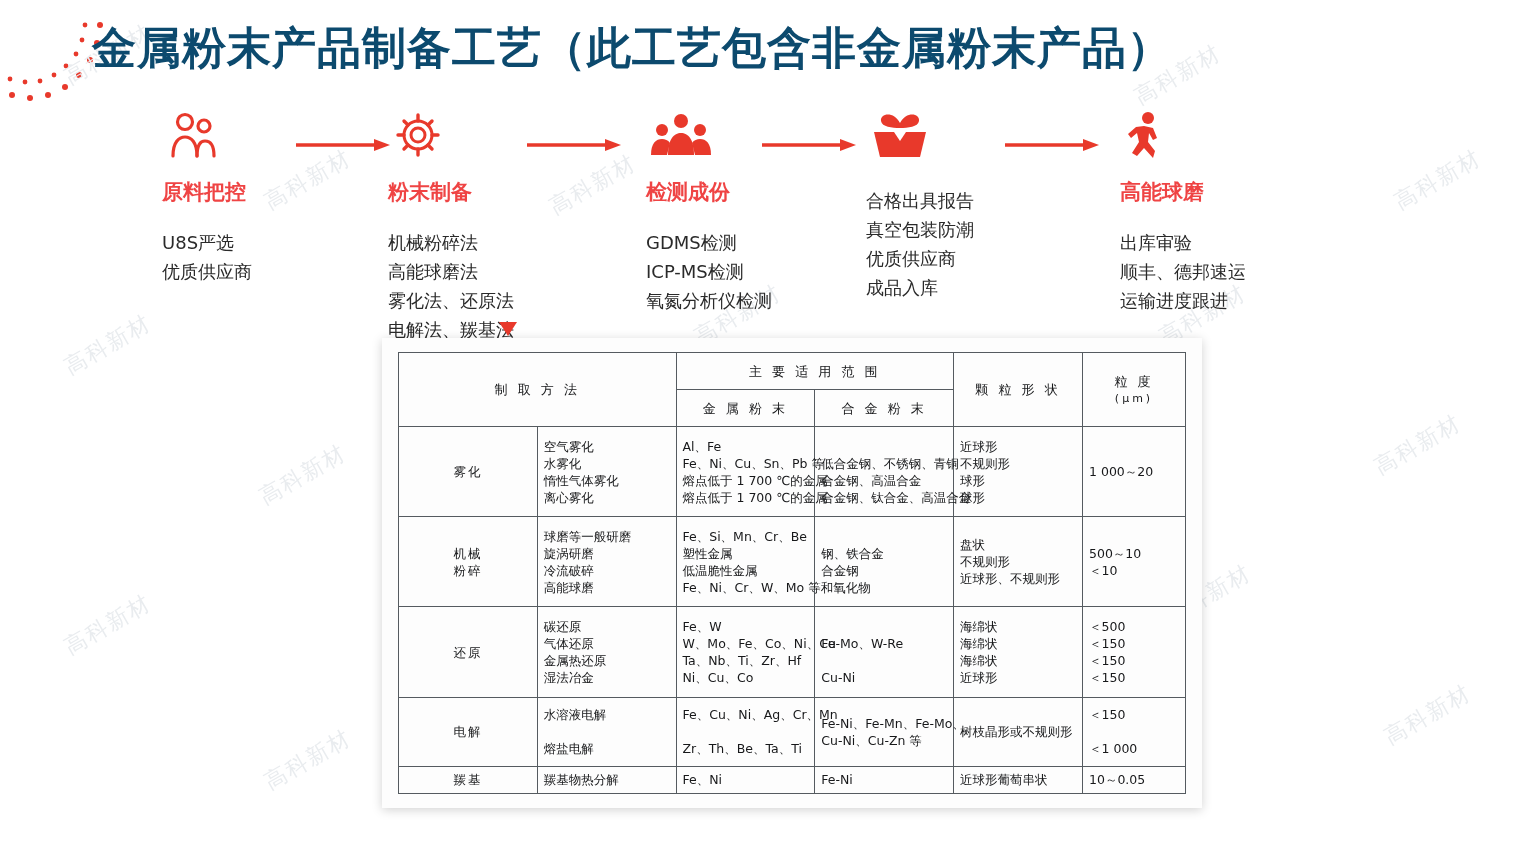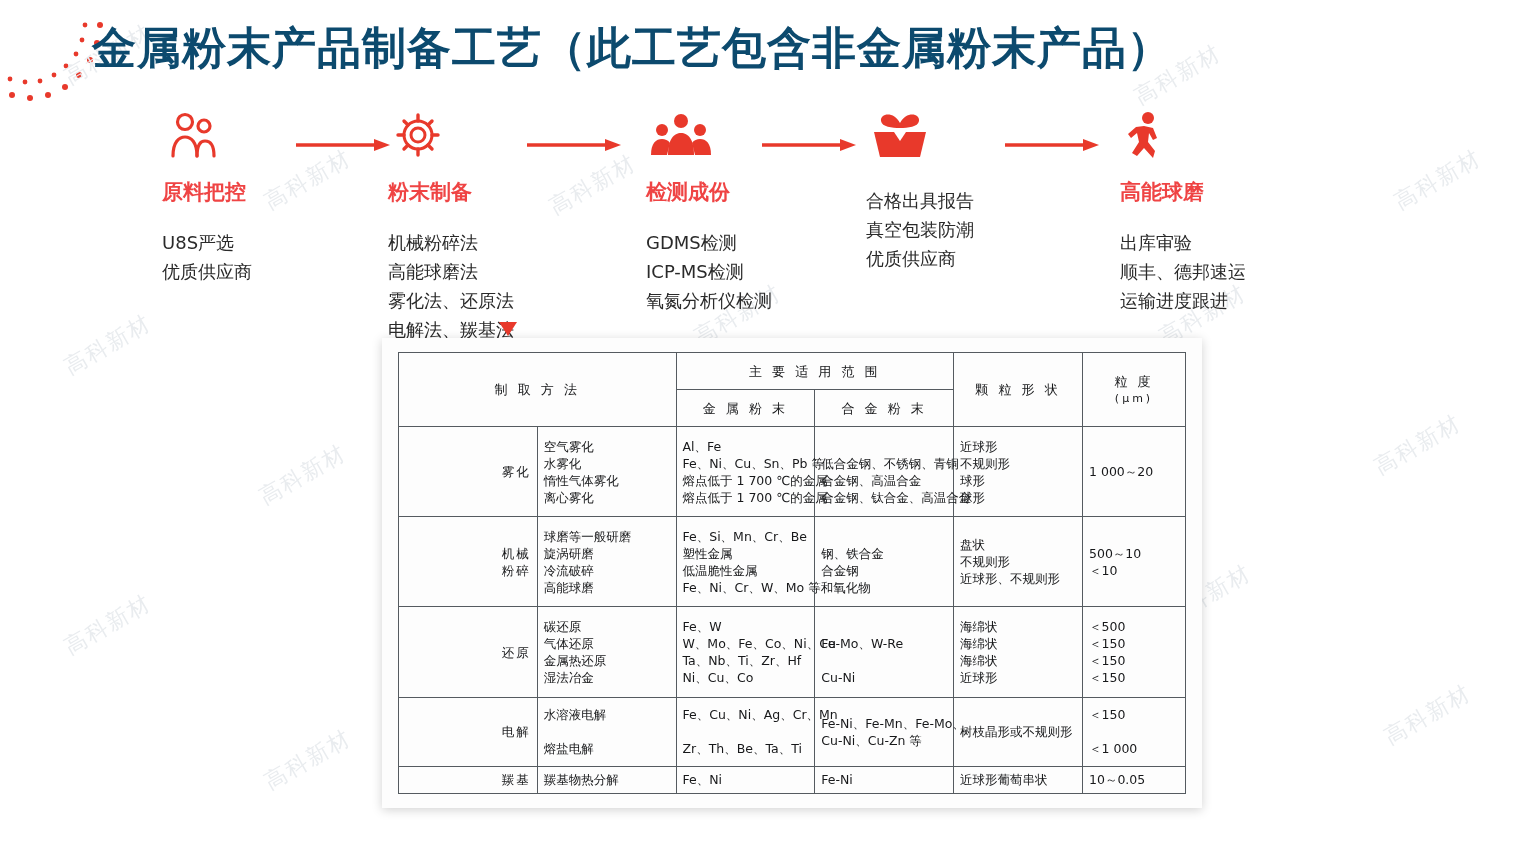--- a/index.html
+++ b/index.html
@@ -134,21 +134,21 @@
     font-weight: normal;
     line-height: 17px;
   }
   table.spec .hdr {
     text-align: center;
     letter-spacing: 3px;
     font-size: 13px;
     padding: 6px 4px;
   }
   table.spec .rowlab {
-    text-align: right;
+    text-align: center;
     width: 58px;
     letter-spacing: 2px;
   }
   table.spec .sub {
     width: 118px;
   }
   table.spec .cell-lines div {
     white-space: nowrap;
   }
   .tiny {
@@ -300,20 +300,21 @@
           <path d="M30 12 C24 0 10 2 11 10 C12 16 22 17 30 17 C38 17 48 16 49 10 C50 2 36 0 30 12 Z"></path>
           <path d="M4 21 L56 21 L50 46 L10 46 Z"></path>
         </g>
         <path d="M24 21 L30 30 L36 21" fill="#ffffff"></path>
       </svg>
     </div>
     <div class="lines">
       <div>合格出具报告</div>
       <div>真空包装防潮</div>
       <div>优质供应商</div>
+      <div>成品入库</div>
     </div>
   </div>
 
   <svg class="arrow" style="left:1005px;" viewBox="0 0 96 14">
     <path d="M0 7 L80 7" stroke="#e8392b" stroke-width="3.4"></path>
     <path d="M78 1 L94 7 L78 13 Z" fill="#e8392b"></path>
   </svg>
 
   <div class="step" style="left:1120px;">
     <div class="icon-wrap">

